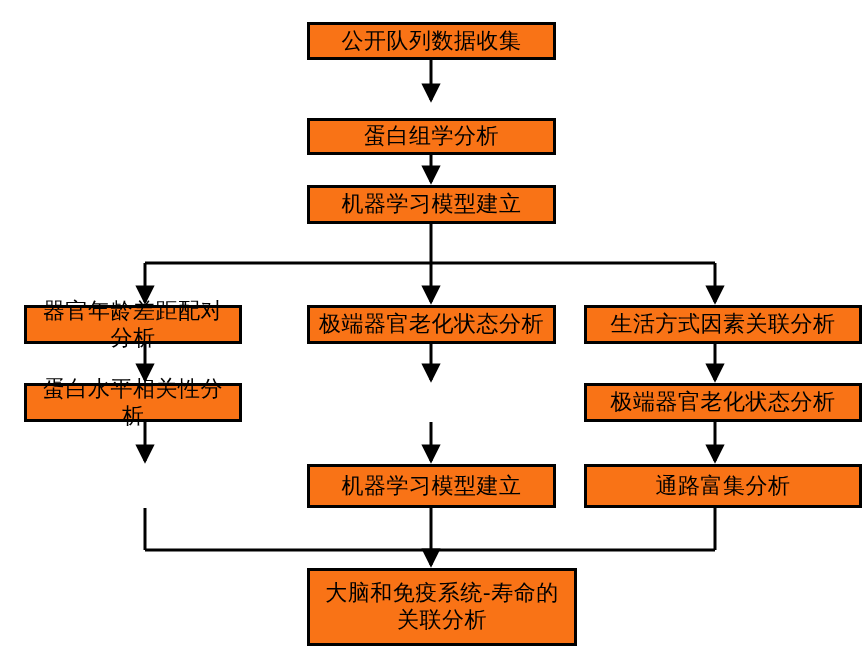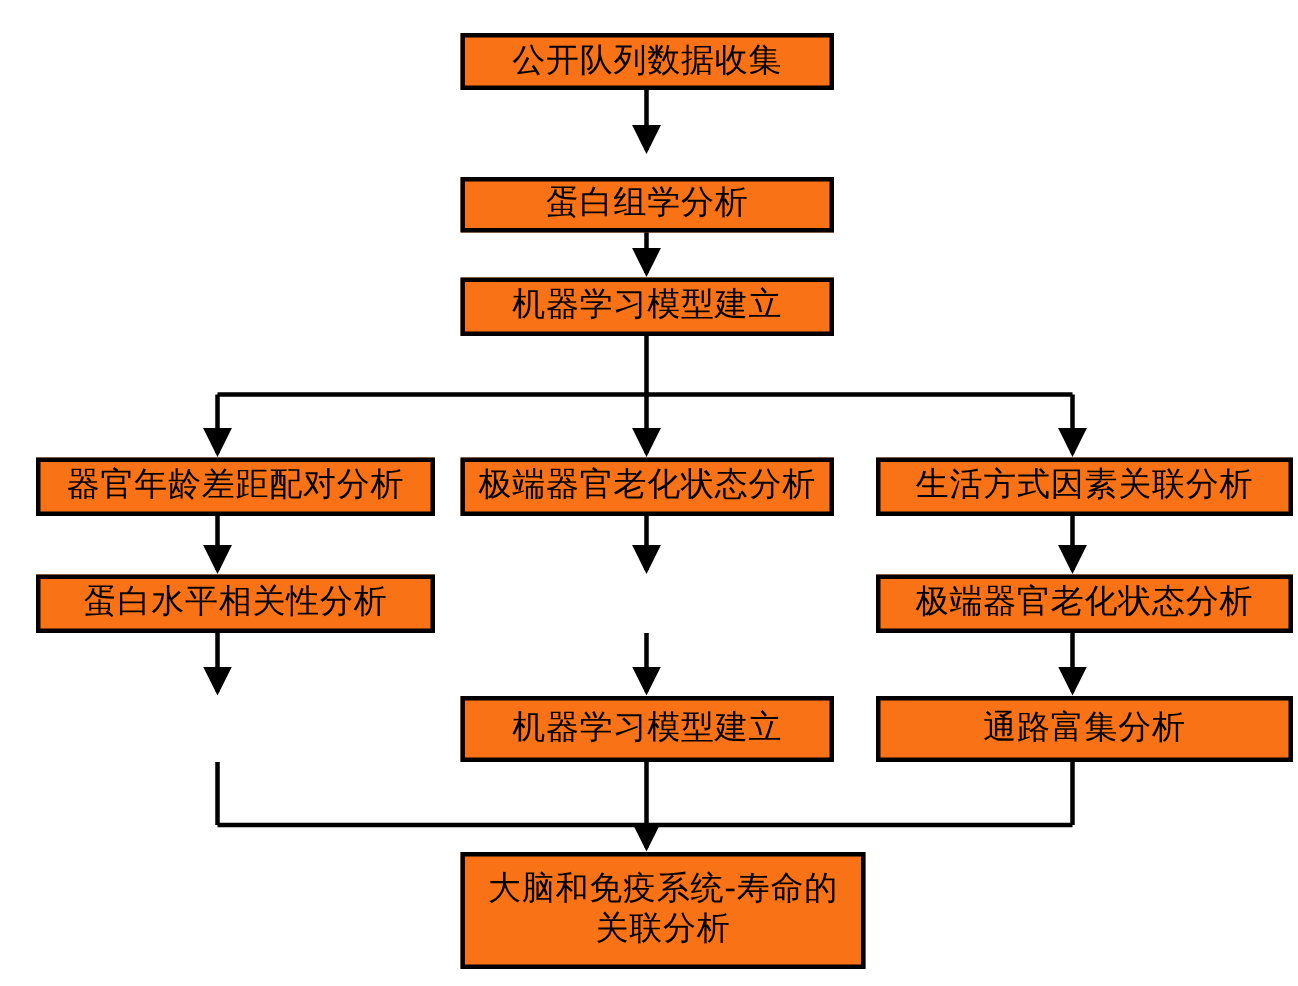--- a/index.html
+++ b/index.html
@@ -45,21 +45,21 @@
   }
   
   .r1 { top: 22px;  height: 38px; }
   .r2 { top: 118px; height: 37px; }
   .r3 { top: 185px; height: 39px; }
   .r4 { top: 305px; height: 39px; }
   .r5 { top: 383px; height: 39px; }
   .r6 { top: 464px; height: 44px; }
   .r7 { top: 568px; height: 78px; }
   
-  .c1 { left: 24px;  width: 266px; }
+  .c1 { left: 24px;  width: 218px; }
   .c2 { left: 307px; width: 249px; }
   .c3 { left: 584px; width: 278px; }
   .cbot { left: 307px; width: 270px; align-items: center; }
 </style>
 </head>
 <body>
 
 <div id="canvas">
 
   <svg class="wires" viewBox="0 0 865 657" xmlns="http://www.w3.org/2000/svg">

